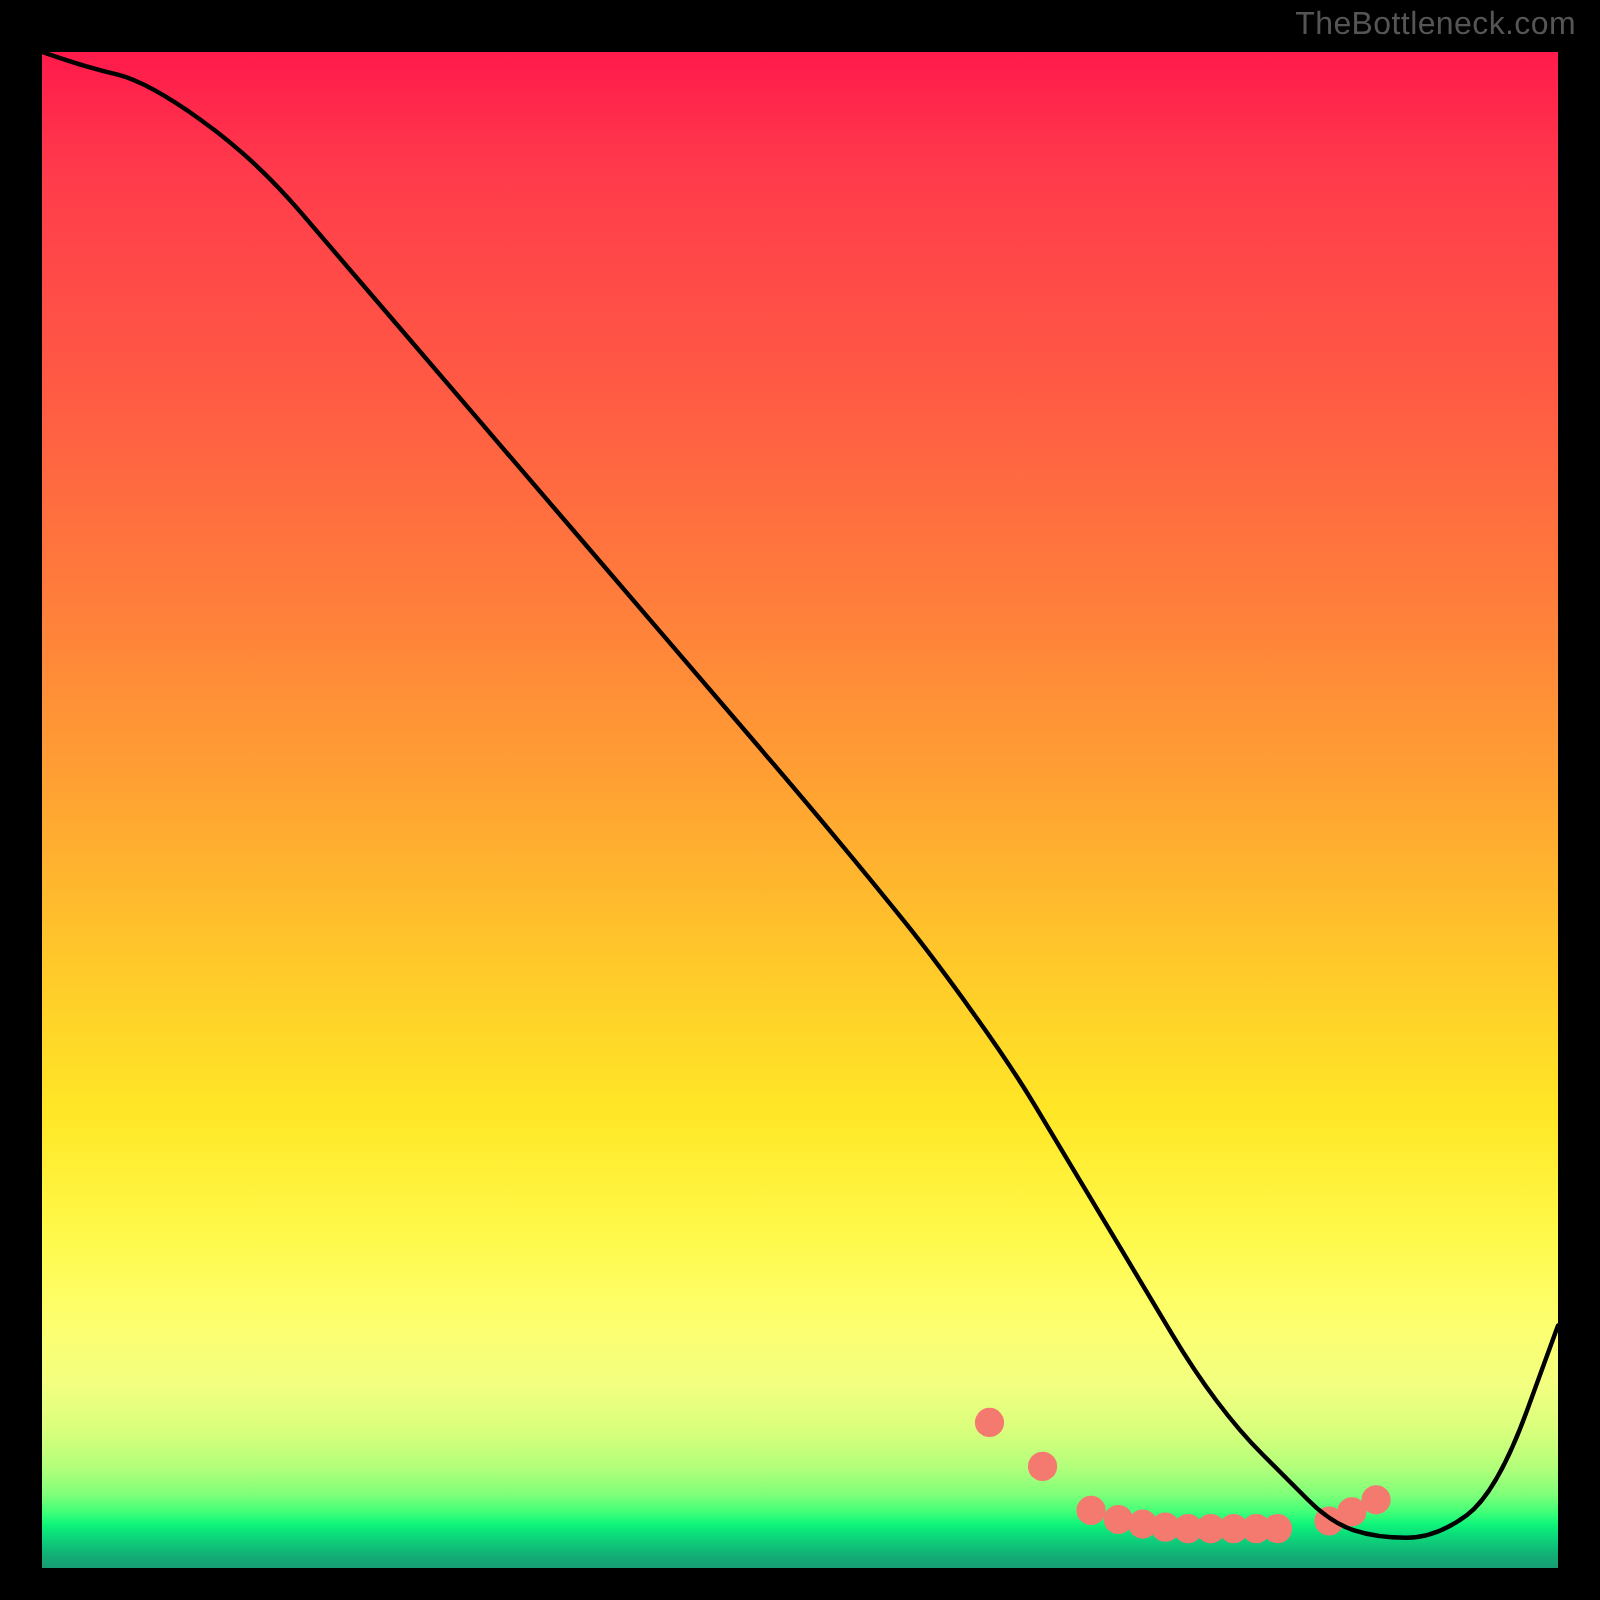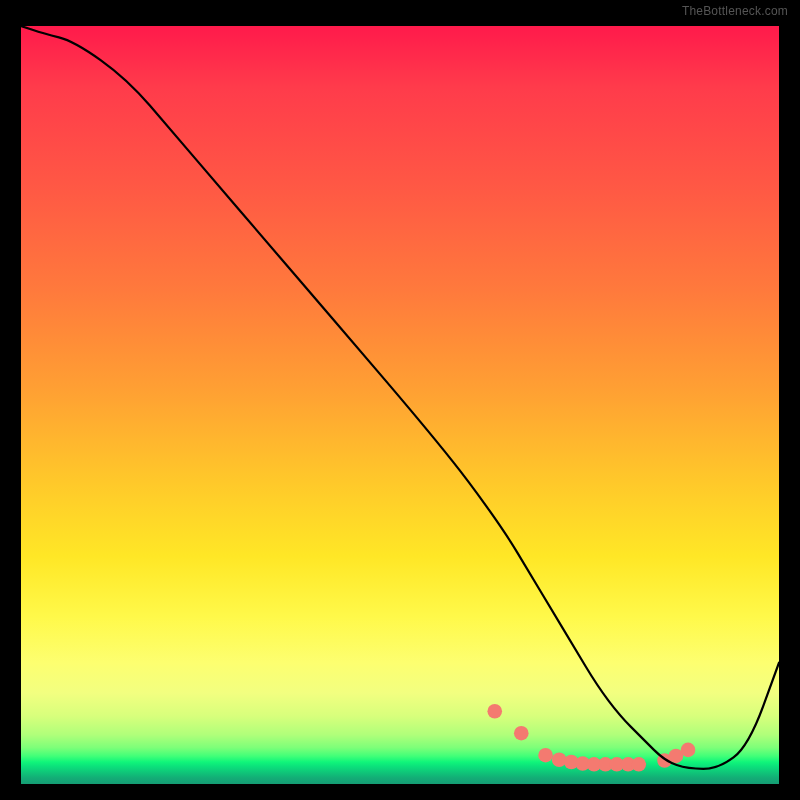--- a/index.html
+++ b/index.html
@@ -49,21 +49,21 @@
   }
   svg.plot {
     position: absolute;
     inset: 0;
   }
   .watermark {
     position: absolute;
     top: 4px;
     right: 12px;
     color: #555;
-    font-size: 12px;
+    font-size: 16px;
     letter-spacing: 0.2px;
   }
 </style>
 </head>
 <body>
 
 <div class="watermark">TheBottleneck.com</div>
 
 <div class="frame">
   <div class="gradient"></div>

